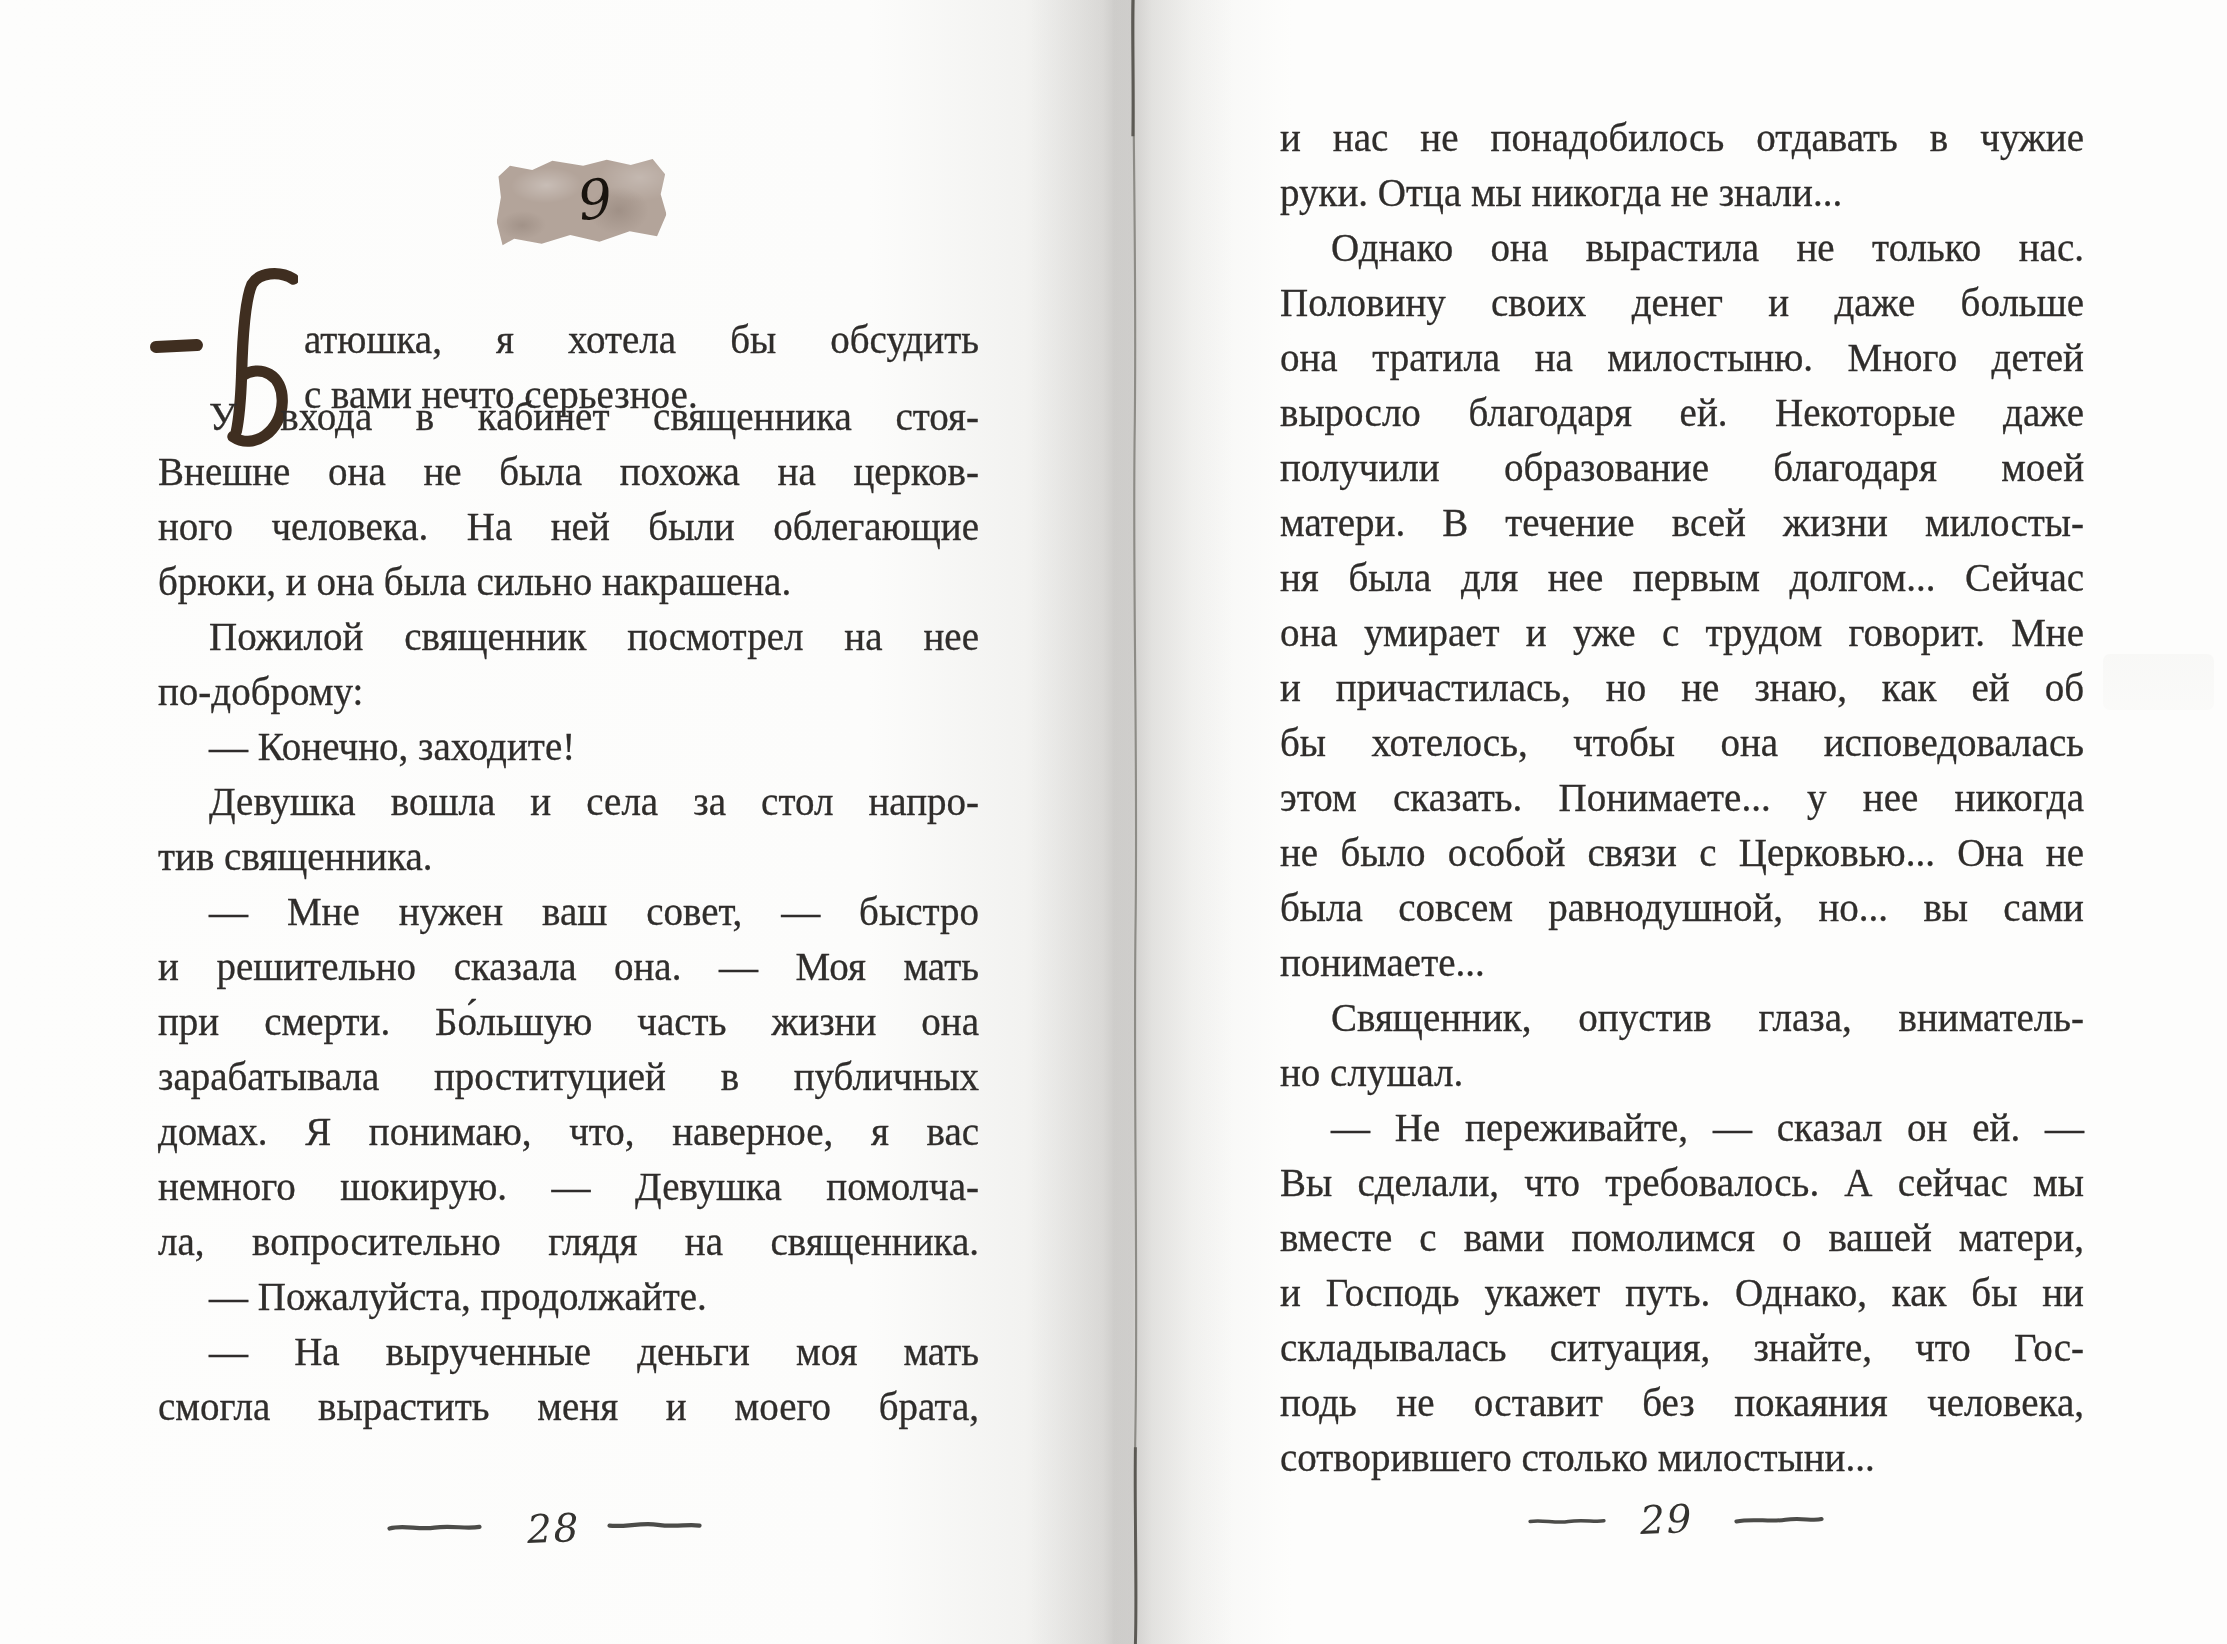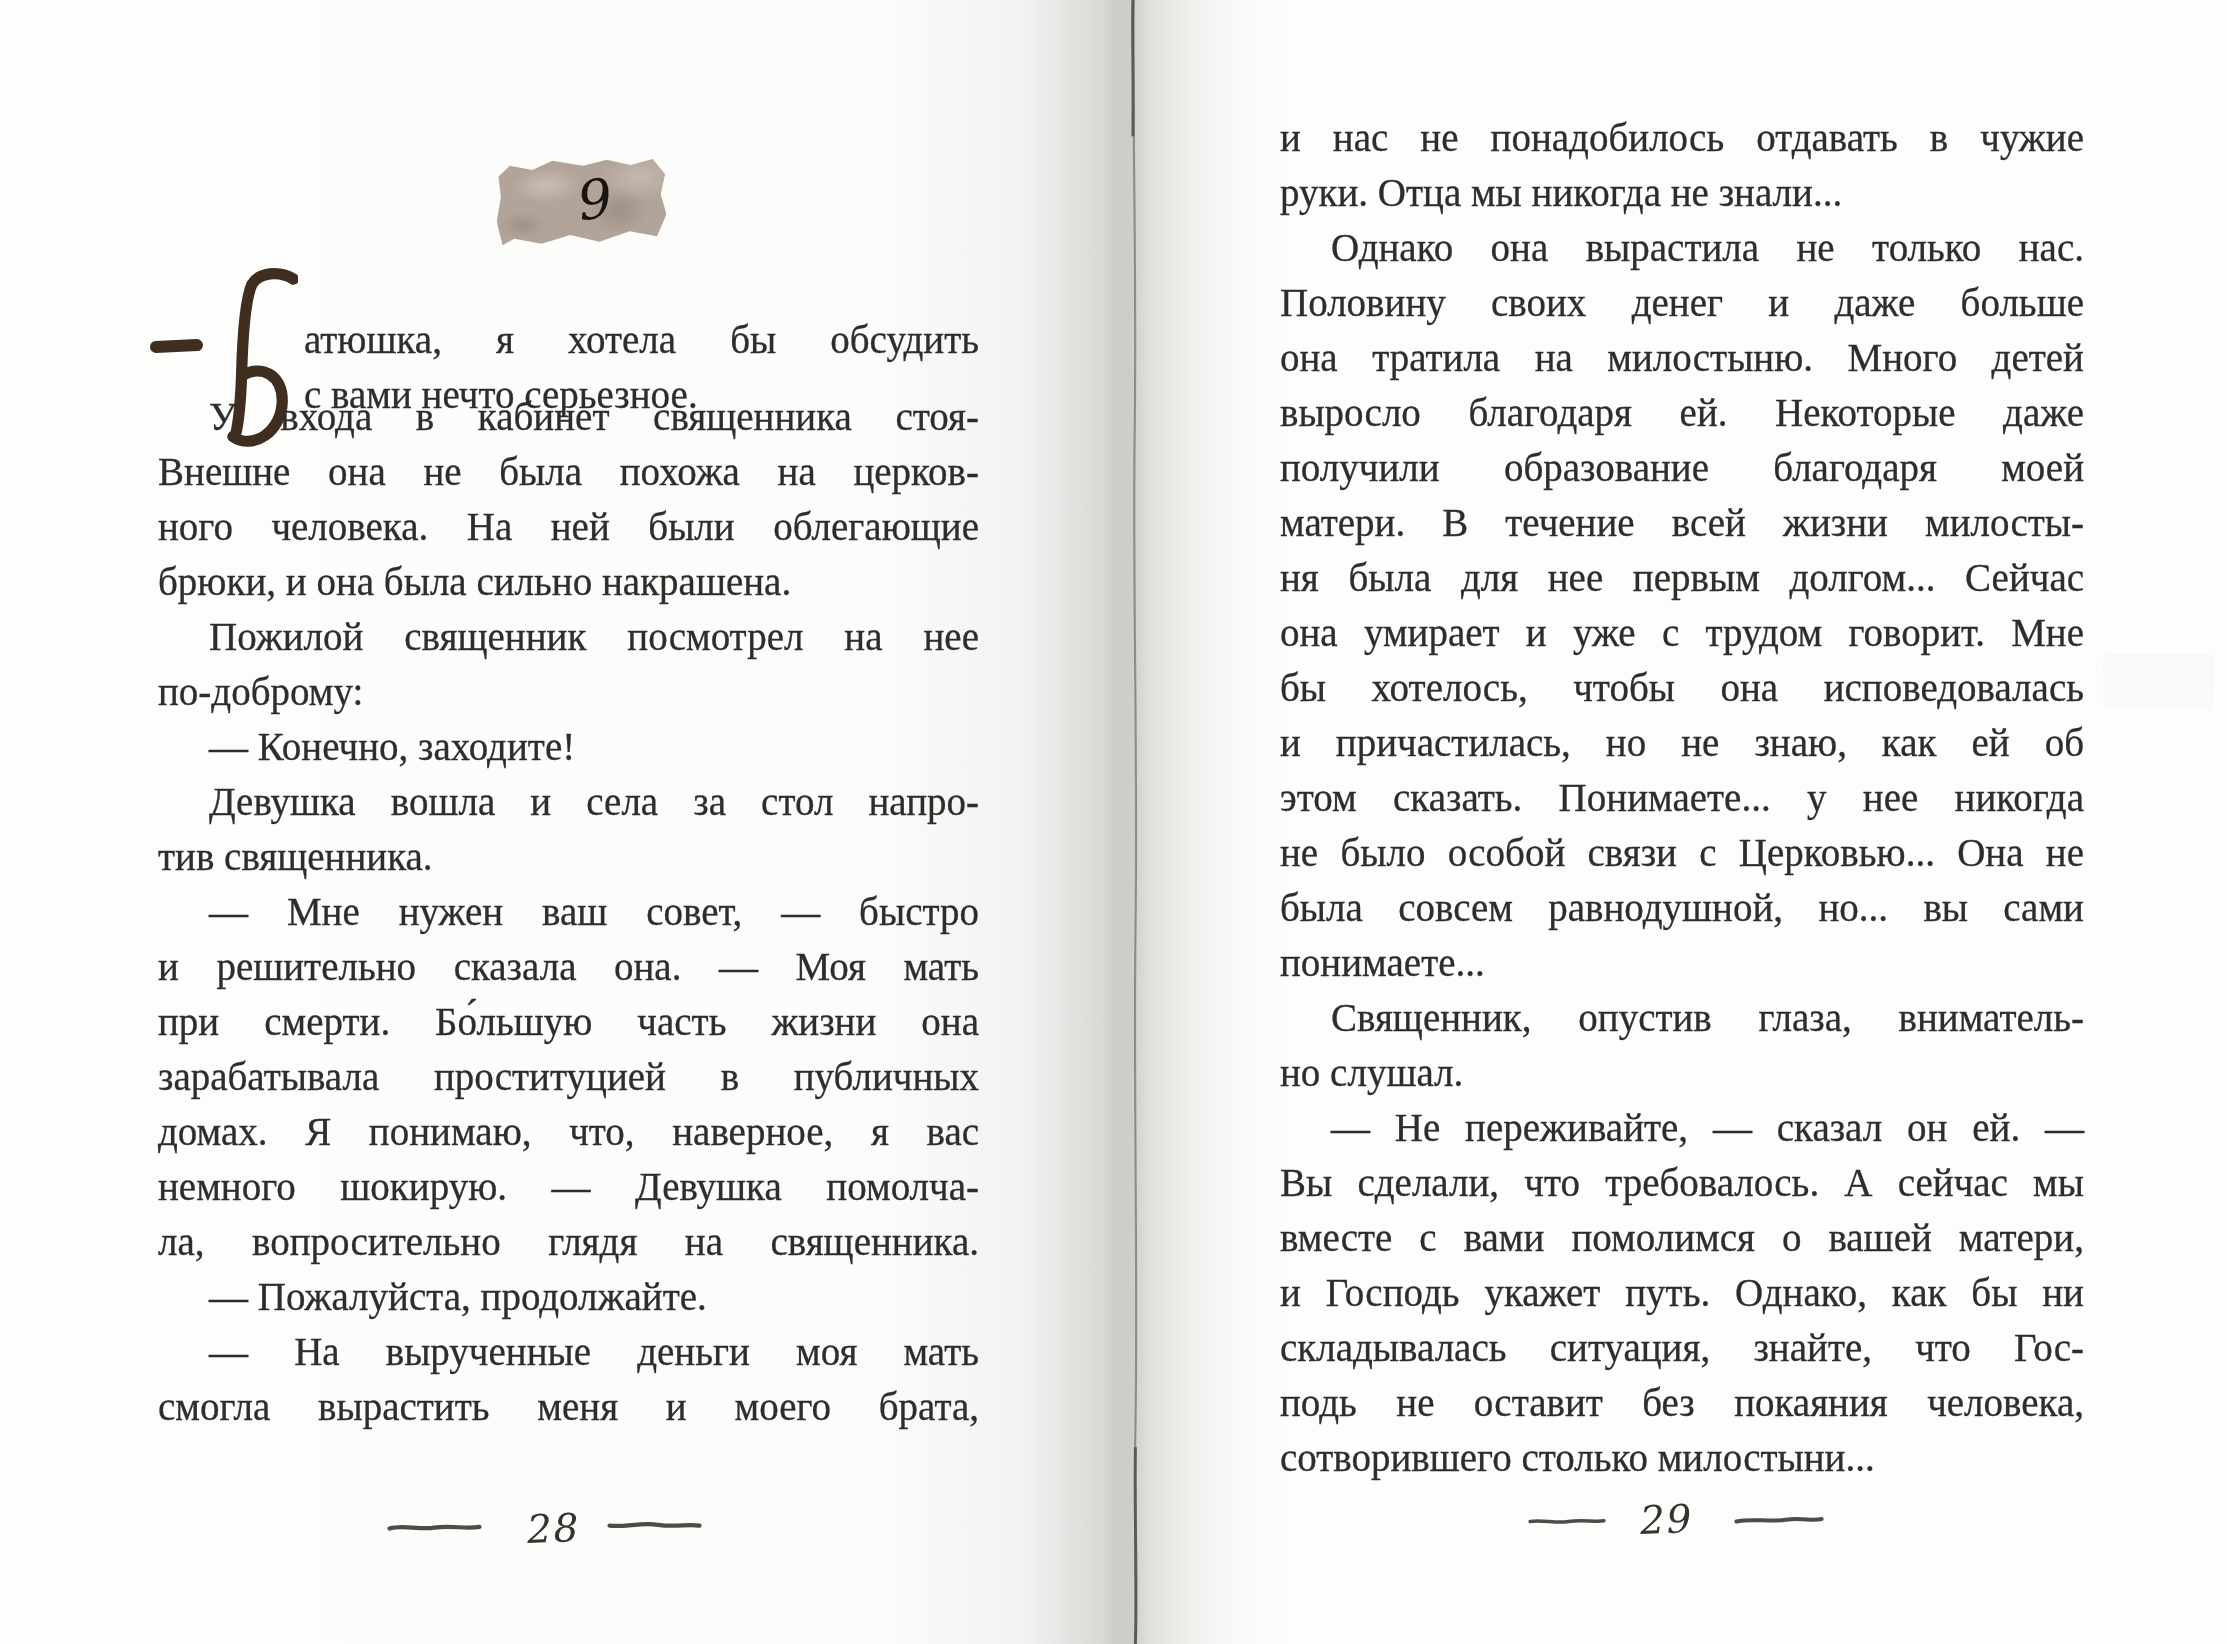--- a/index.html
+++ b/index.html
@@ -120,22 +120,22 @@
       <div class="line j">и нас не понадобилось отдавать в чужие</div>
       <div class="line">руки. Отца мы никогда не знали...</div>
       <div class="line j i">Однако она вырастила не только нас.</div>
       <div class="line j">Половину своих денег и даже больше</div>
       <div class="line j">она тратила на милостыню. Много детей</div>
       <div class="line j">выросло благодаря ей. Некоторые даже</div>
       <div class="line j">получили образование благодаря моей</div>
       <div class="line j">матери. В течение всей жизни милосты-</div>
       <div class="line j">ня была для нее первым долгом... Сейчас</div>
       <div class="line j">она умирает и уже с трудом говорит. Мне</div>
+      <div class="line j">и причастилась, но не знаю, как ей об</div>
       <div class="line j">бы хотелось, чтобы она исповедовалась</div>
-      <div class="line j">и причастилась, но не знаю, как ей об</div>
       <div class="line j">этом сказать. Понимаете... у нее никогда</div>
       <div class="line j">не было особой связи с Церковью... Она не</div>
       <div class="line j">была совсем равнодушной, но... вы сами</div>
       <div class="line">понимаете...</div>
       <div class="line j i">Священник, опустив глаза, вниматель-</div>
       <div class="line">но слушал.</div>
       <div class="line j i">— Не переживайте, — сказал он ей. —</div>
       <div class="line j">Вы сделали, что требовалось. А сейчас мы</div>
       <div class="line j">вместе с вами помолимся о вашей матери,</div>
       <div class="line j">и Господь укажет путь. Однако, как бы ни</div>

